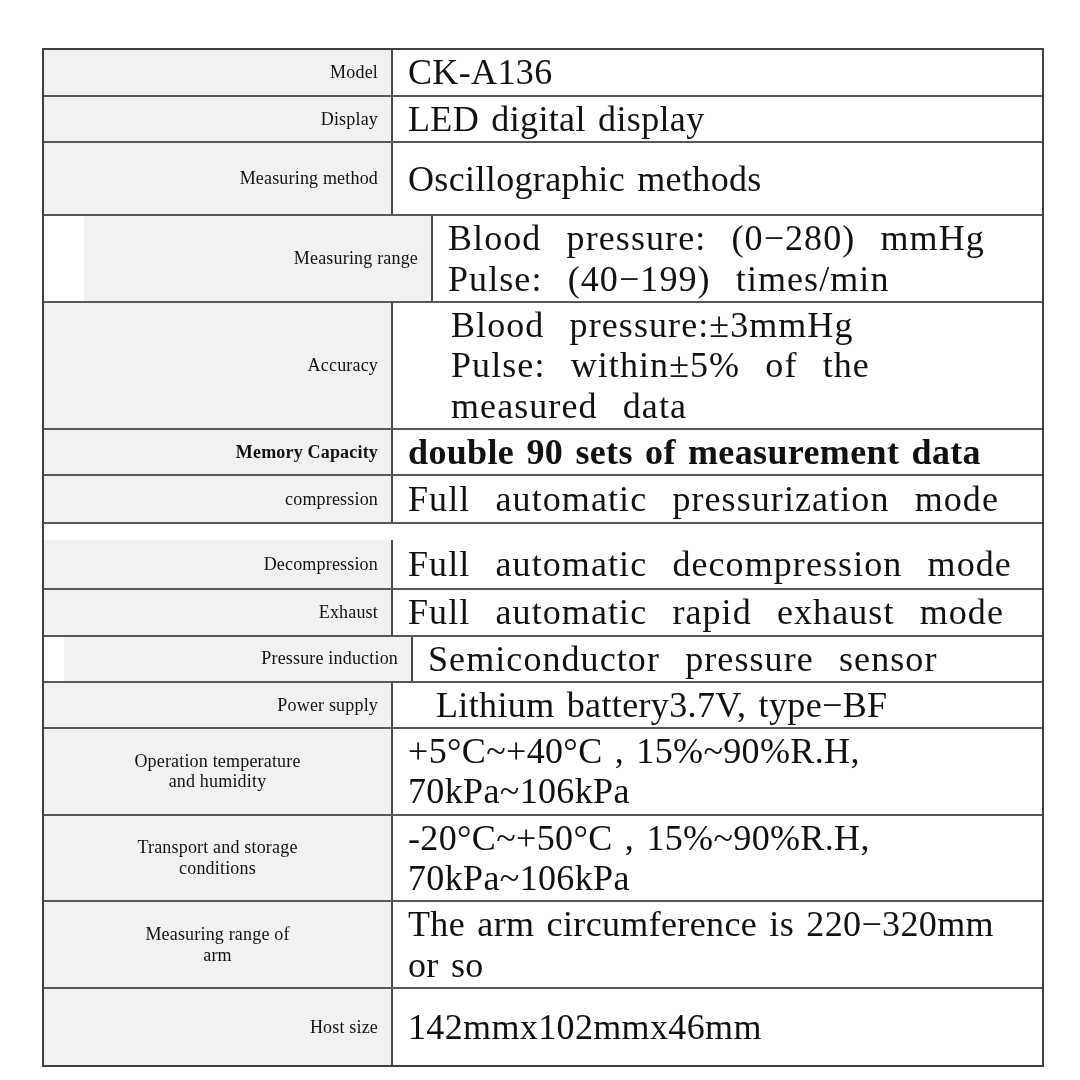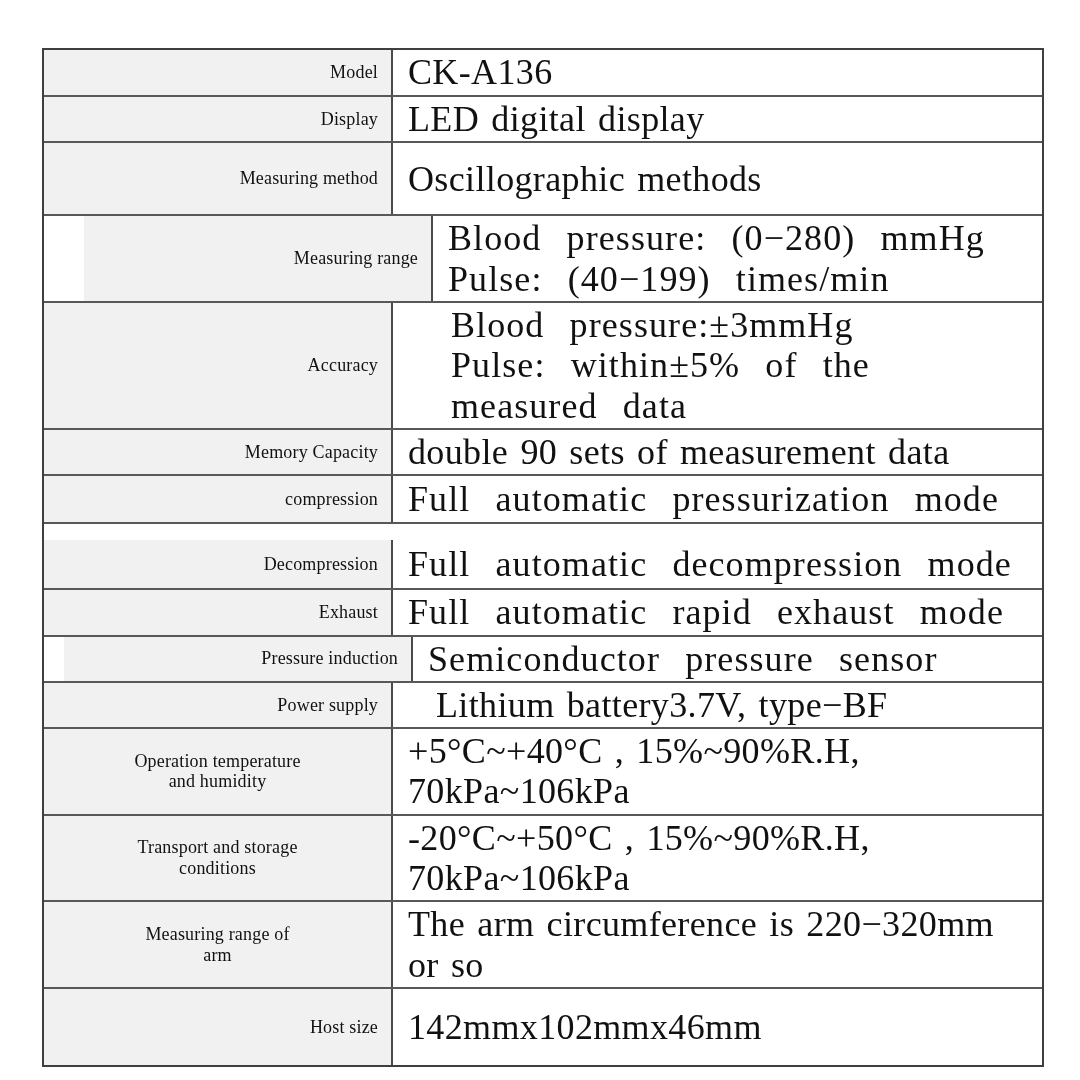--- a/index.html
+++ b/index.html
@@ -31,21 +31,21 @@
     box-sizing: border-box;
   }
   .t-row:last-child { border-bottom: none; }
 
   
   .t-row:nth-child(1)  { min-height: 47px; }
   .t-row:nth-child(2)  { min-height: 46px; }
   .t-row:nth-child(3)  { min-height: 73px; }
   .t-row:nth-child(4)  { min-height: 80px; padding-left: 40px; }
   .t-row:nth-child(5)  { min-height: 71px; gap: 43px; }
-  .t-row:nth-child(6)  { min-height: 46px; }
+  .t-row:nth-child(6)  { min-height: 46px; font-weight: bold; }
   .t-row:nth-child(7)  { min-height: 48px; }
   .t-row:nth-child(8)  { min-height: 50px; margin-top: 16px; }
   .t-row:nth-child(9)  { min-height: 45px; }
   .t-row:nth-child(10) { min-height: 44px; padding-left: 20px; }
   .t-row:nth-child(11) { min-height: 45px; gap: 28px; }
   .t-row:nth-child(12) { min-height: 75px; }
   .t-row:nth-child(13) { min-height: 76px; }
   .t-row:nth-child(14) { min-height: 45px; }
   .t-row:nth-child(15) { min-height: 76px; border-radius: 19px; }
   .t-row:nth-child(16) { min-height: 40px; }

